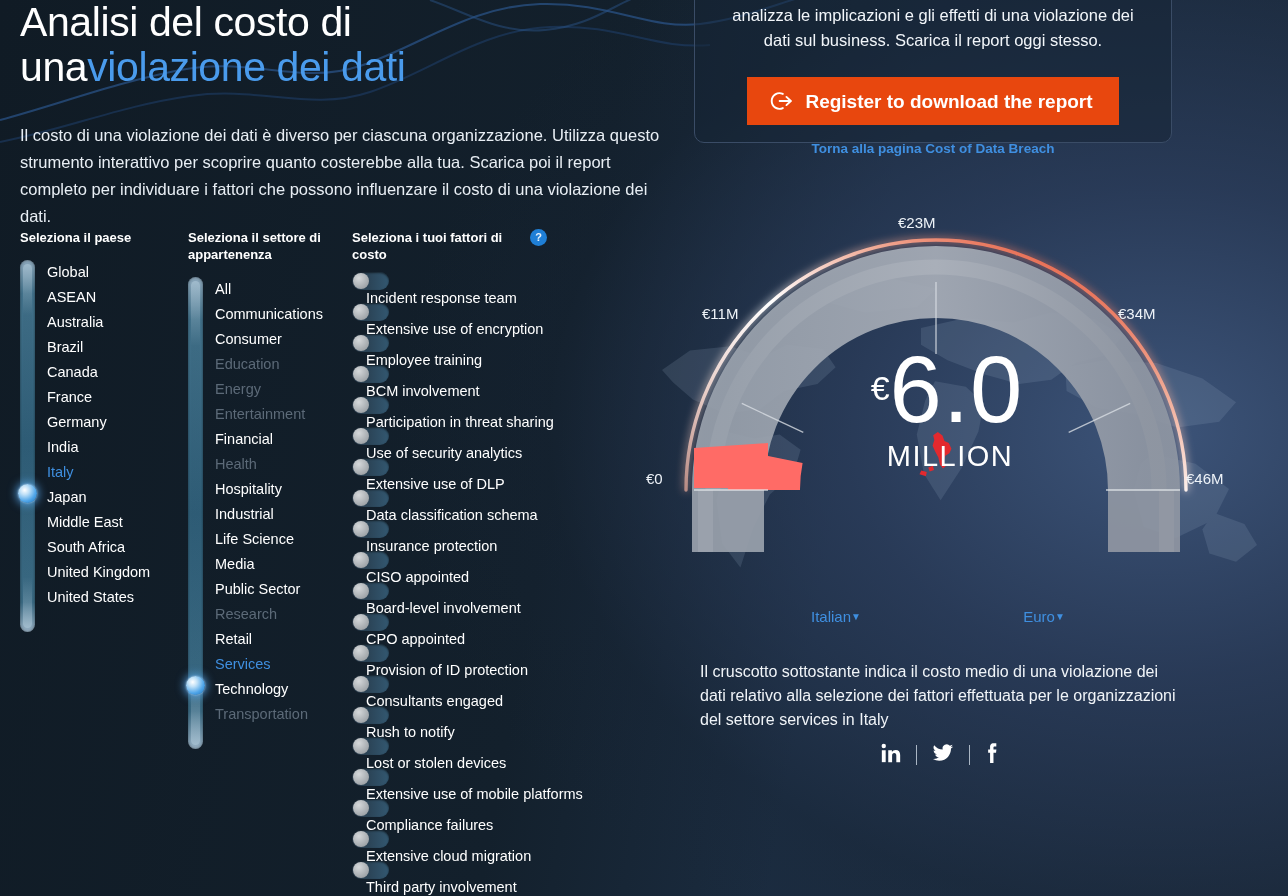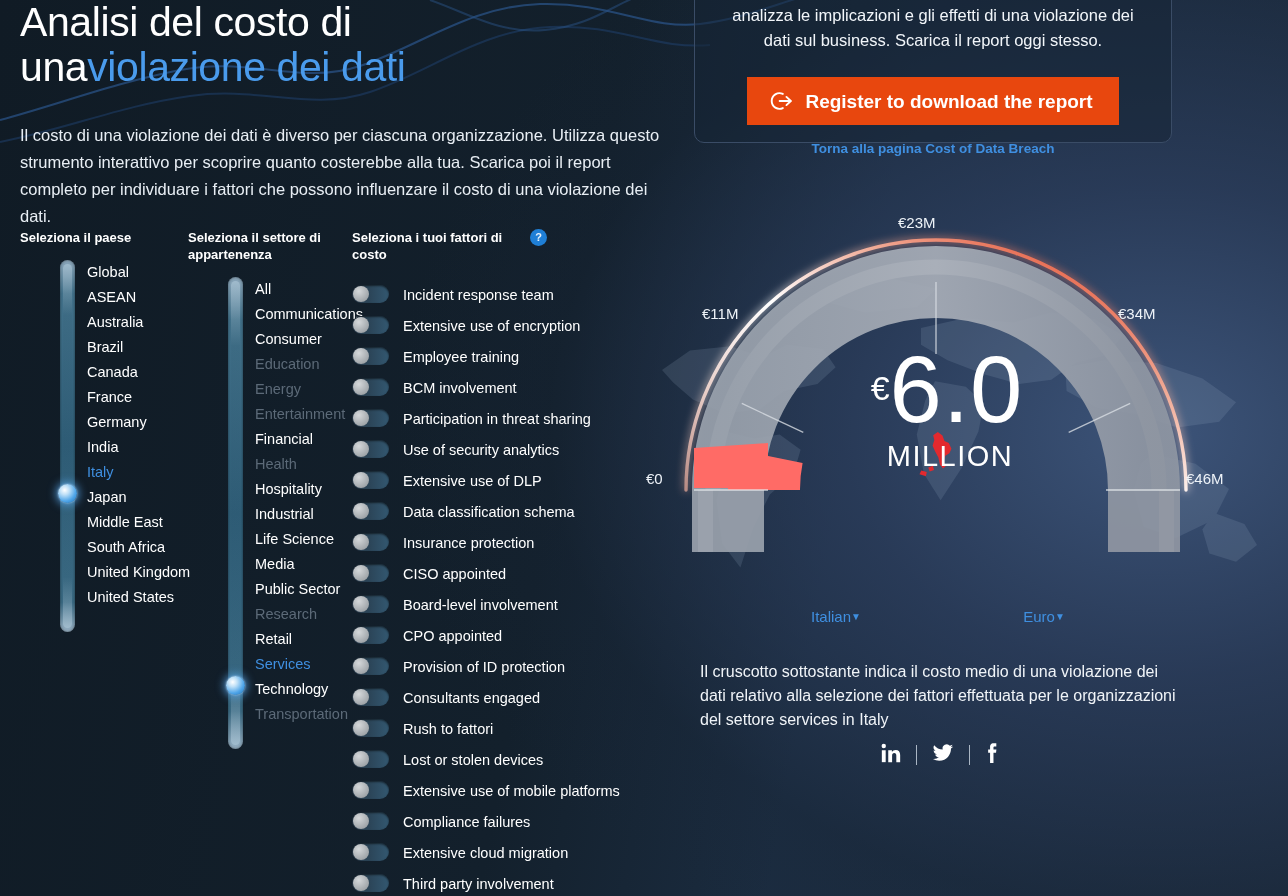--- a/index.html
+++ b/index.html
@@ -70,21 +70,21 @@
   }
 
   
   .col-head {
     color: #ffffff; font-size: 13px; font-weight: bold; line-height: 17px;
   }
   .col-country { position: absolute; left: 20px; top: 229px; width: 165px; }
   .col-sector  { position: absolute; left: 188px; top: 229px; width: 160px; }
   .col-factors { position: absolute; left: 352px; top: 229px; width: 300px; }
 
-  .slider-list { position: relative; margin-top: 14px; margin-left: 40px; }
+  .slider-list { position: relative; margin-top: 14px; }
   .track {
     position: absolute; left: 0; top: 0;
     width: 15px; border-radius: 8px;
     background: linear-gradient(180deg,#8ea9bd 0%, #43738c 9%, #2f5e78 50%, #3b6b84 92%, #9ab3c6 100%);
     box-shadow: inset 0 0 3px rgba(0,0,0,.5);
   }
   .track::after{
     content:""; position:absolute; left:3px; top:4px; bottom:4px; width:9px;
     border-radius:6px;
     background: linear-gradient(180deg, rgba(180,205,220,.55), rgba(30,60,80,.1) 14%, rgba(30,60,80,.05) 86%, rgba(180,205,220,.5));
@@ -98,21 +98,21 @@
   .opt {
     height: 25px; line-height: 25px;
     padding-left: 27px;
     color: #ffffff; font-size: 14.5px;
     cursor: pointer; white-space: nowrap;
   }
   .opt.selected { color: #3f8fe0; }
   .opt.disabled { color: #5c6a78; }
 
   
-  .factor-row { display: flex; align-items: flex-end; height: 31px; }
+  .factor-row { display: flex; align-items: flex-start; height: 31px; flex-direction: column; }
   .toggle {
     position: relative; width: 37px; height: 18px; border-radius: 9px;
     background: linear-gradient(90deg,#2e4052 0%, #2b4457 45%, #335871 100%);
     box-shadow: inset 0 1px 2px rgba(0,0,0,.55);
     flex: none; cursor: pointer;
   }
   .toggle .tk {
     position: absolute; left: 1px; top: 1px;
     width: 16px; height: 16px; border-radius: 50%;
     background: radial-gradient(circle at 36% 32%, #d5d8da 0%, #a9aeb2 60%, #8d9397 100%);
@@ -343,21 +343,21 @@
         <div class="factor-row">
           <span class="toggle">
             <span class="tk"></span>
           </span>
           <span class="factor-label">Consultants engaged</span>
         </div>
         <div class="factor-row">
           <span class="toggle">
             <span class="tk"></span>
           </span>
-          <span class="factor-label">Rush to fattori</span>
+          <span class="factor-label">Rush to notify</span>
         </div>
         <div class="factor-row">
           <span class="toggle">
             <span class="tk"></span>
           </span>
           <span class="factor-label">Lost or stolen devices</span>
         </div>
         <div class="factor-row">
           <span class="toggle">
             <span class="tk"></span>

